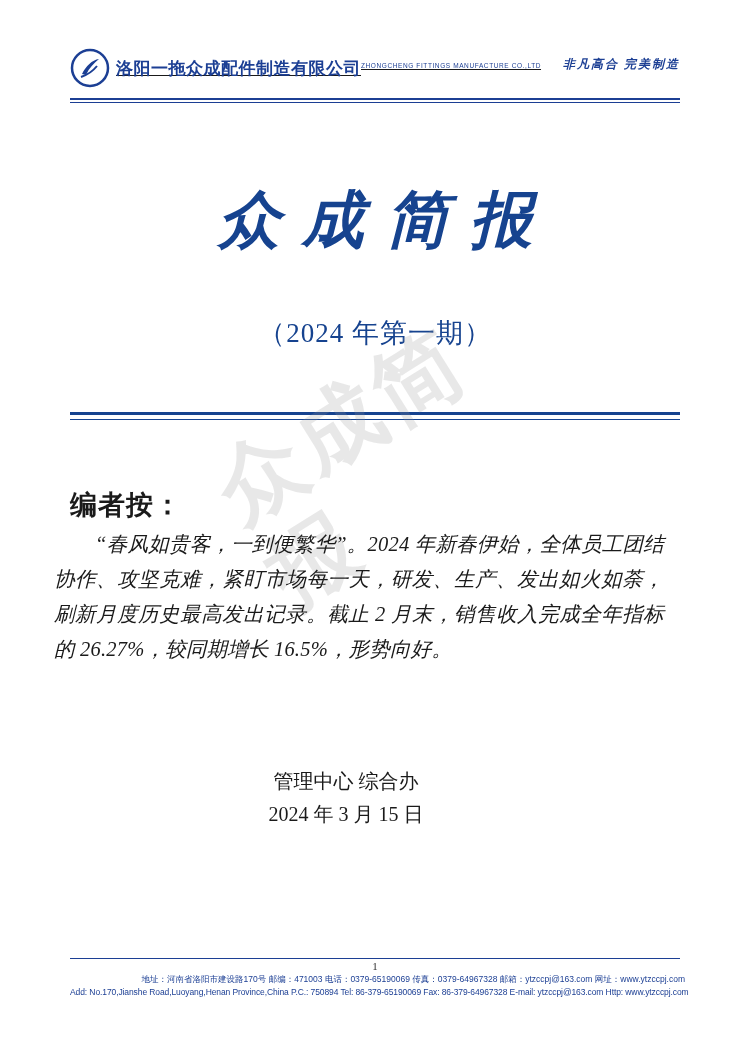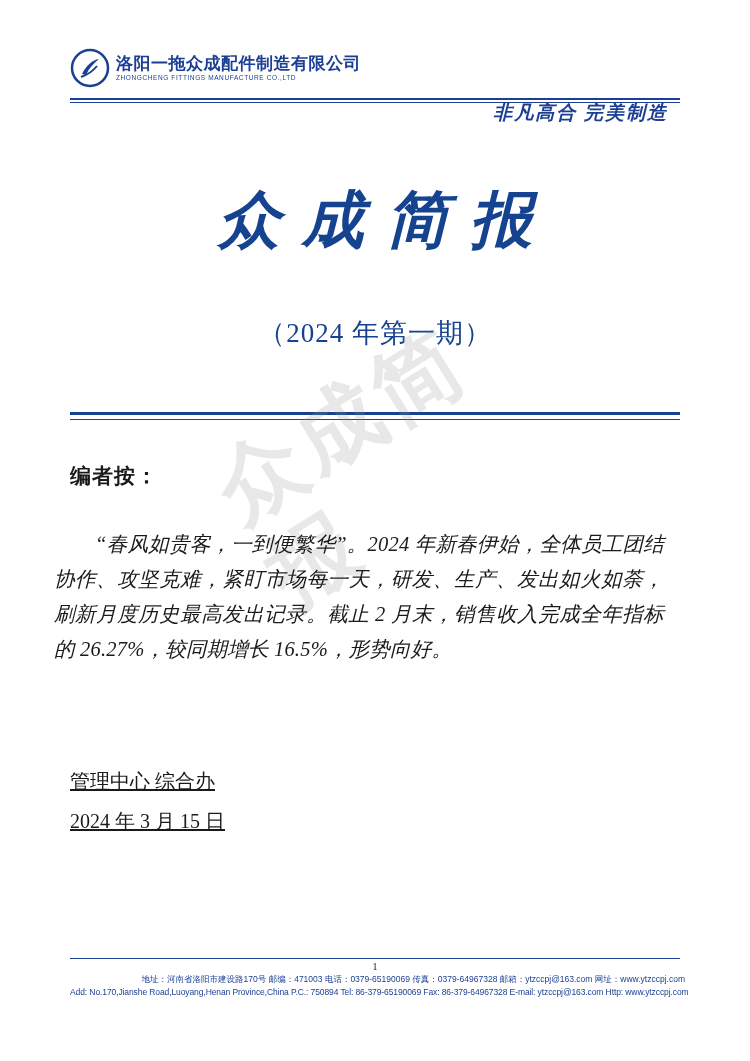--- a/index.html
+++ b/index.html
@@ -34,52 +34,51 @@
   }
   .logo-mark {
     width: 40px;
     height: 40px;
     position: relative;
     margin-right: 6px;
   }
   .logo-mark svg { display: block; }
   .logo-text {
     display: flex;
-    flex-direction: column;
     justify-content: center;
     line-height: 1;
+    text-decoration: underline;
   }
   .logo-cn {
     font-family: "Liberation Sans", sans-serif;
     font-size: 17px;
     font-weight: bold;
     color: #1c3f94;
     letter-spacing: 0.5px;
     white-space: nowrap;
   }
   .logo-en {
     font-family: "Liberation Sans", sans-serif;
     font-size: 6.5px;
     color: #1c3f94;
     letter-spacing: 0.6px;
     margin-top: 3px;
     white-space: nowrap;
   }
   .slogan {
     position: absolute;
-    right: 12px;
+    right: 0;
     top: 8px;
     font-family: "Liberation Serif", serif;
-    font-size: 19px;
+    font-size: 12px;
     font-weight: bold;
     color: #1c3f94;
     letter-spacing: 2px;
     font-style: italic;
     white-space: nowrap;
-    margin-top: 44px;
   }
   .header-rule {
     position: absolute;
     left: 70px;
     top: 98px;
     width: 610px;
     height: 0;
     border-top: 2px solid #1c3f94;
   }
   .header-rule2 {
@@ -151,48 +150,47 @@
     letter-spacing: 6px;
     line-height: 1.15;
     pointer-events: none;
     user-select: none;
   }
 
   
   .editor-label {
     position: absolute;
     left: 70px;
-    top: 462px;
-    font-size: 21px;
+    top: 487px;
+    font-size: 27px;
     font-weight: bold;
     letter-spacing: 1px;
   }
   .body-text {
     position: absolute;
     left: 54px;
     top: 527px;
     width: 610px;
     font-size: 20.5px;
     line-height: 35px;
     text-align: justify;
     text-indent: 41px;
     letter-spacing: 0.2px;
     font-style: italic;
   }
   .signature {
     position: absolute;
     left: 70px;
     top: 765px;
     width: 610px;
-    text-align: left;
+    text-align: center;
     font-size: 20px;
     line-height: 33px;
-    text-decoration: underline;
-  }
-  .sig-line2 { padding-right: 58px; margin-top: 7px; }
+  }
+  .sig-line2 { padding-right: 58px; }
   .sig-line1 { padding-right: 58px; }
 
   
   .page-number {
     position: absolute;
     left: 0;
     top: 960px;
     width: 750px;
     text-align: center;
     font-size: 11px;

